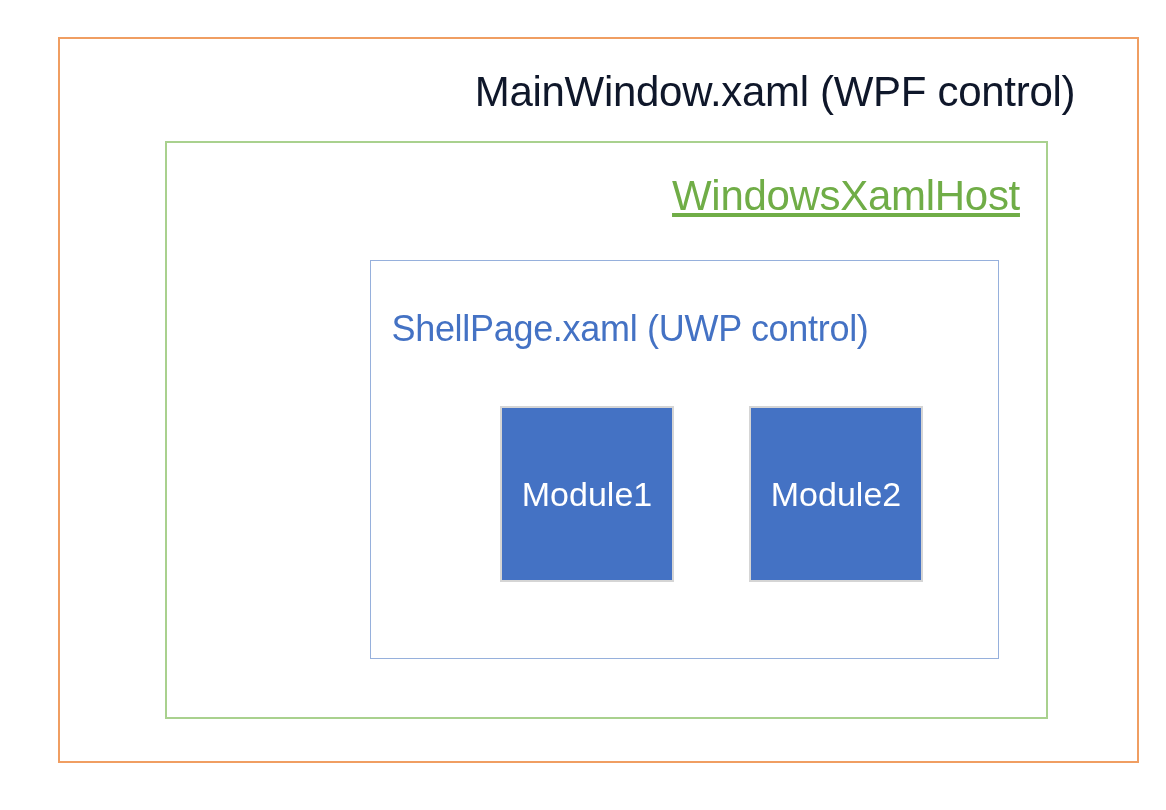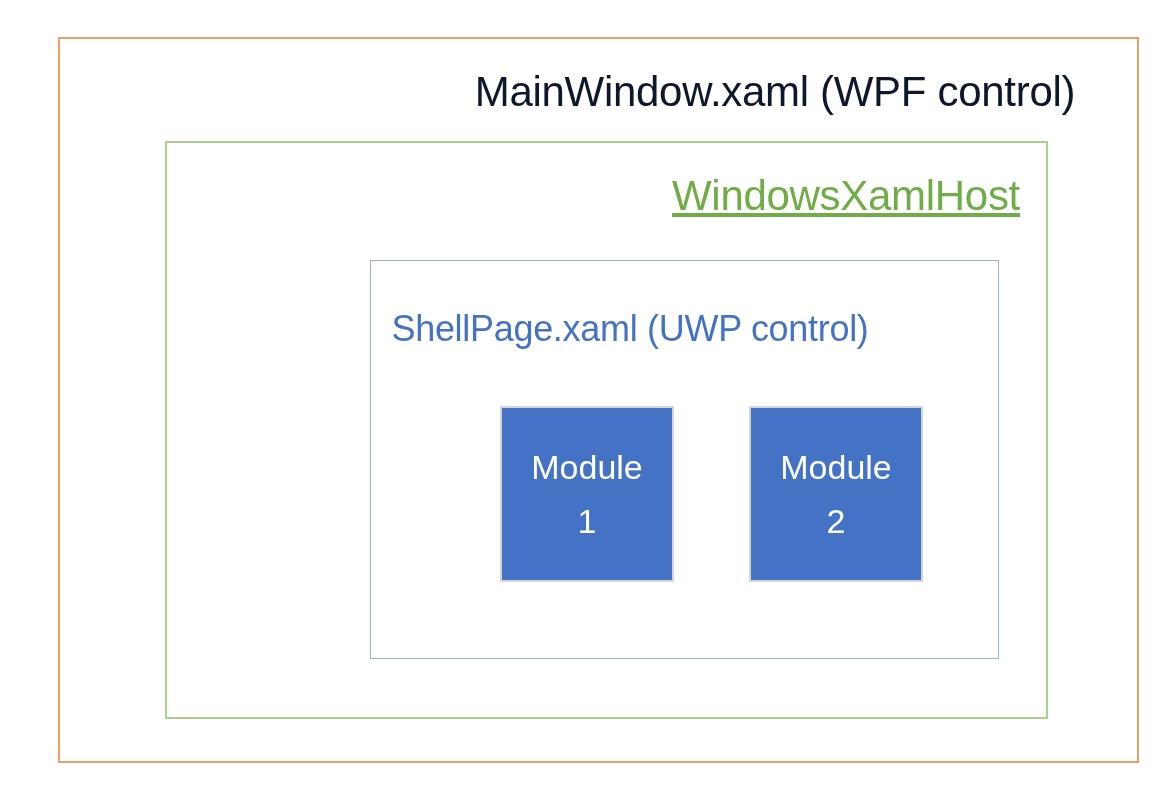--- a/index.html
+++ b/index.html
@@ -67,21 +67,21 @@
   }
   .module-box {
     position: absolute;
     top: 406px;
     width: 174px;
     height: 176px;
     box-sizing: border-box;
     border-width: 2px;
     border-style: solid;
     display: flex;
-    flex-direction: column;
+    flex-direction: row;
     align-items: center;
     justify-content: center;
     text-align: center;
     font-size: 34px;
     line-height: 1.6;
   }
   #module-box-1 { left: 500px; }
   #module-box-2 { left: 749px; }
 </style>
 </head>

